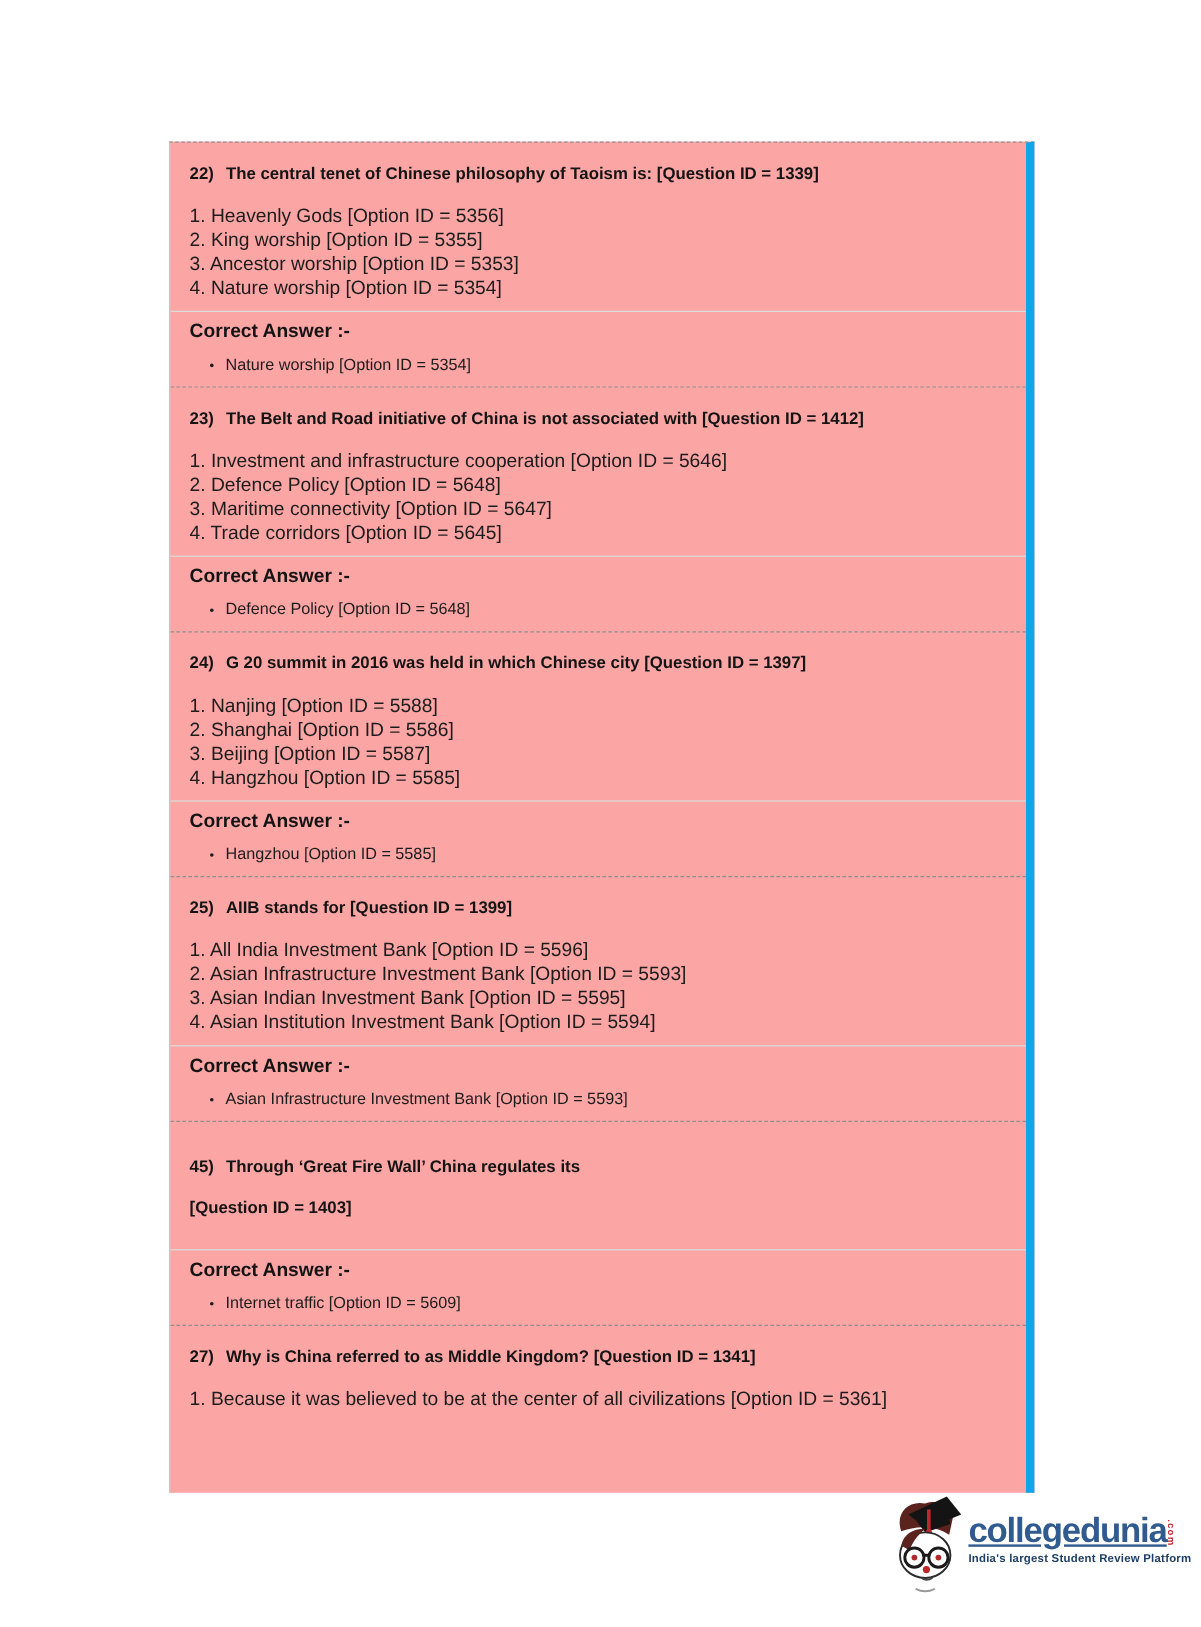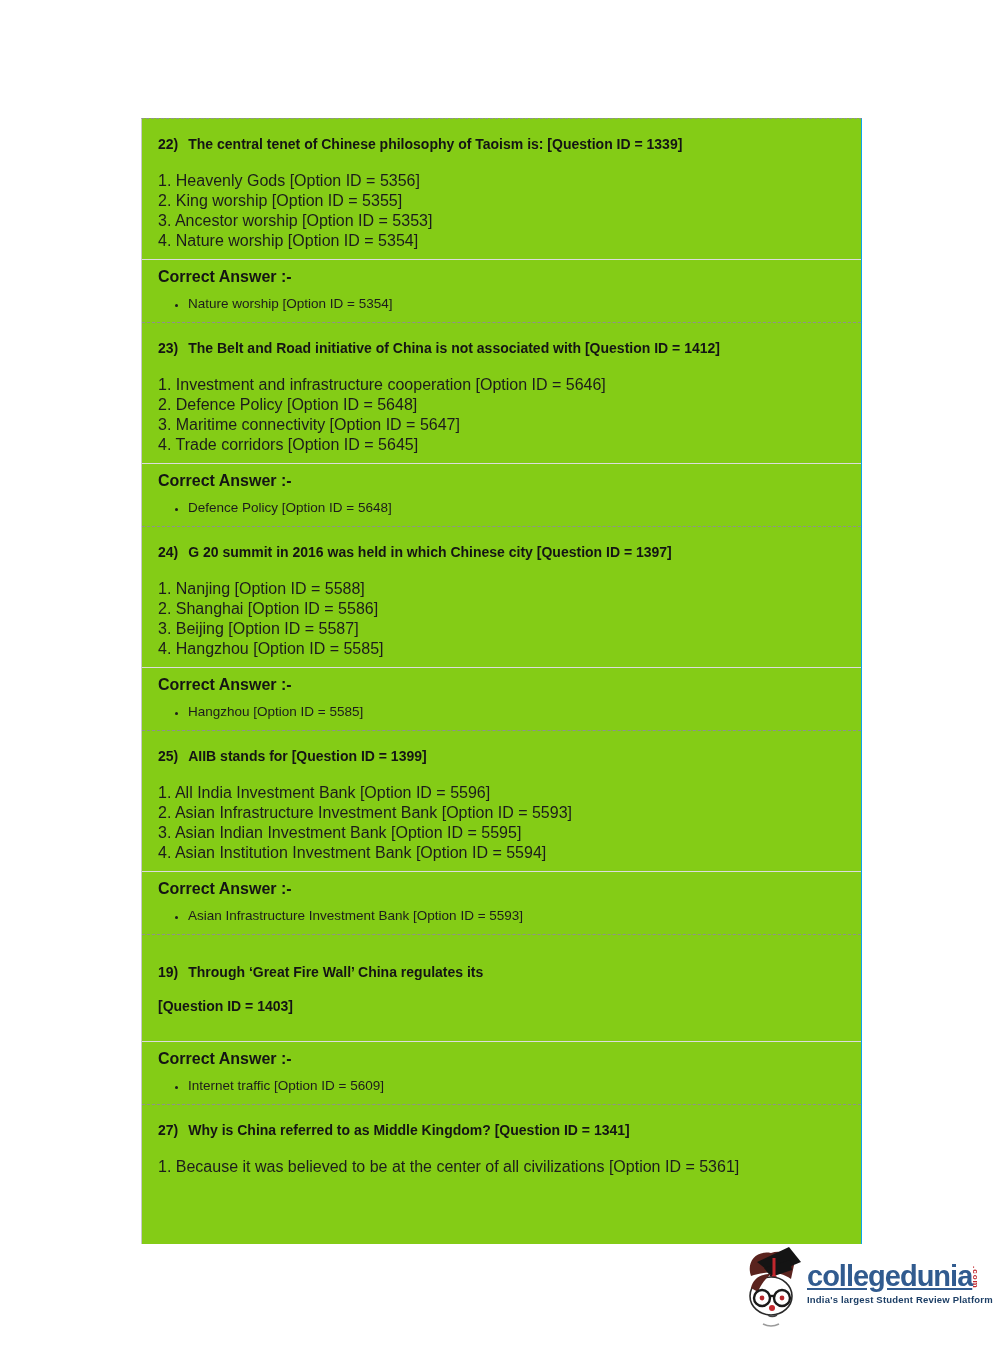--- a/index.html
+++ b/index.html
@@ -3,22 +3,22 @@
 <meta charset="utf-8">
 <style>
   * { margin:0; padding:0; box-sizing:border-box; }
   html,body { background:#ffffff; }
   .page {
     position:relative; width:1001px; height:1356px; background:#ffffff;
     font-family:"Liberation Sans", sans-serif; color:#1c1c1c; overflow:hidden;
   }
   .qbox {
     position:absolute; left:141px; top:118px; width:721px; height:1126px;
-    background:#84cc16;
-    border-left:1px solid #c9c9c9; border-right:1px solid #0ea5e9;
+    background:#fca5a5;
+    border-left:1px solid #c9c9c9; border-right:7px solid #0ea5e9;
     border-top:1px dashed #8f8f8f; overflow:hidden;
   }
   .q-top { padding:18px 16px 8px 16px; }
   .q-top.extra-top { padding-top:30px; }
   .q-title { font-size:14px; font-weight:bold; line-height:15px; margin-bottom:19px; color:#141414; }
   .q-num { margin-right:10px; }
   .q-options .opt { font-size:16px; line-height:20px; color:#1c1c1c; }
   .div-solid { border-top:1px solid #dcdcdc; }
   .div-dashed { border-top:1px dashed #8f8f8f; }
   .ans-block { padding:9px 16px 11px 16px; }
@@ -117,21 +117,21 @@
         <div class="ca-label">Correct Answer :-</div>
         <ul class="ans-list">
           <li>Asian Infrastructure Investment Bank [Option ID = 5593]</li>
         </ul>
       </div>
       <div class="div-dashed"></div>
     </div>
 
     <div>
       <div class="q-top extra-top">
-        <div class="q-title"><span class="q-num">19)</span><span>Through ‘Great Fire Wall’ China regulates its</span></div>
+        <div class="q-title"><span class="q-num">45)</span><span>Through ‘Great Fire Wall’ China regulates its</span></div>
         <div class="q-title">[Question ID = 1403]</div>
       </div>
       <div class="div-solid"></div>
       <div class="ans-block">
         <div class="ca-label">Correct Answer :-</div>
         <ul class="ans-list">
           <li>Internet traffic [Option ID = 5609]</li>
         </ul>
       </div>
       <div class="div-dashed"></div>

